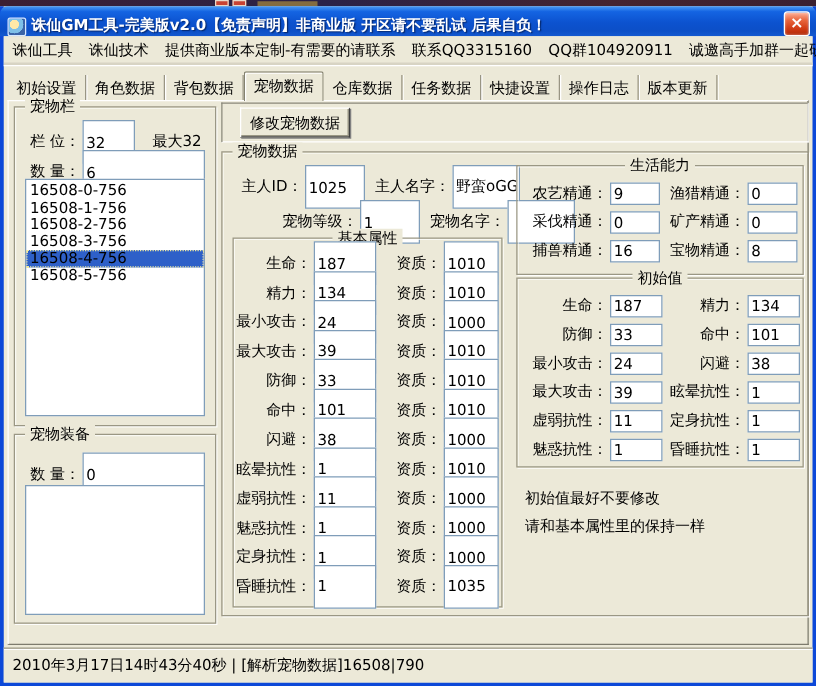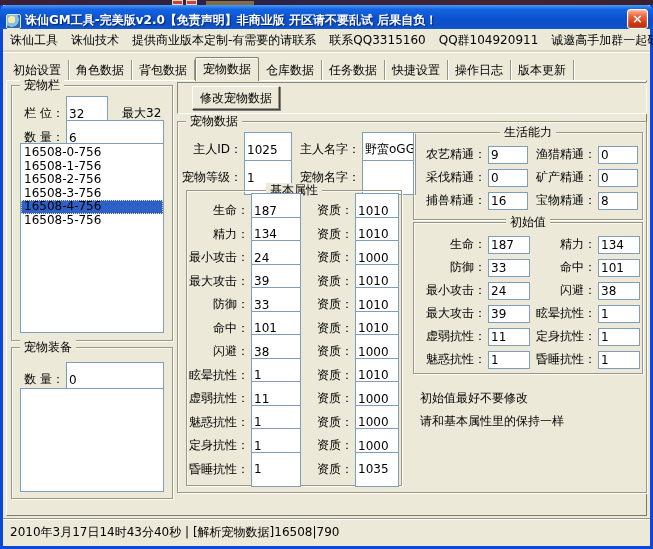--- a/index.html
+++ b/index.html
@@ -169,21 +169,21 @@
 
       <div class="group" style="left:170px; top:40px; width:470px; height:372px;">
         <span class="legend">宠物数据</span>
 
         <div class="fieldrow" style="top:10px;">
           <span class="lbl" style="width:62px">主人ID：</span>
           <input class="inp" style="width: 48px; margin-left: 2px;" value="1025">
           <span class="lbl" style="width:62px; margin-left:6px;">主人名字：</span>
           <input class="inp" style="width: 54px; margin-left: 2px;" value="野蛮oGG">
         </div>
-        <div class="fieldrow" style="top:38px;">
+        <div class="fieldrow" style="top:38px;margin-left:44px;">
           <span class="lbl" style="width:62px">宠物等级：</span>
           <input class="inp" style="width: 48px; margin-left: 2px;" value="1">
           <span class="lbl" style="width:62px; margin-left:6px;">宠物名字：</span>
           <input class="inp" style="width: 54px; margin-left: 2px;" value="">
         </div>
 
         <div class="group" style="left:8px; top:68px; width:216px; height:296px;">
           <span class="legend center">基本属性</span>
           <div class="basic-rows">
 

